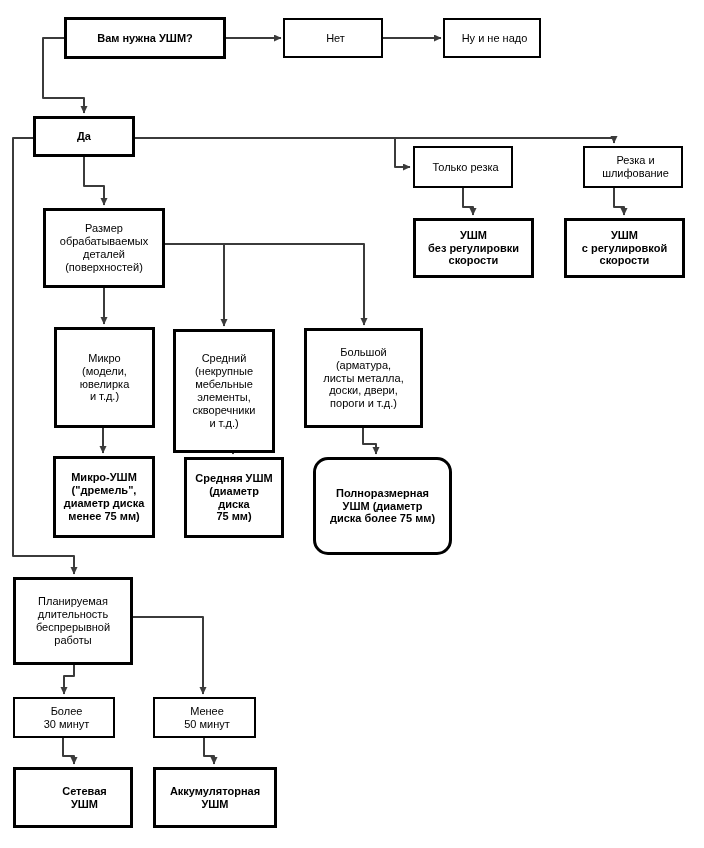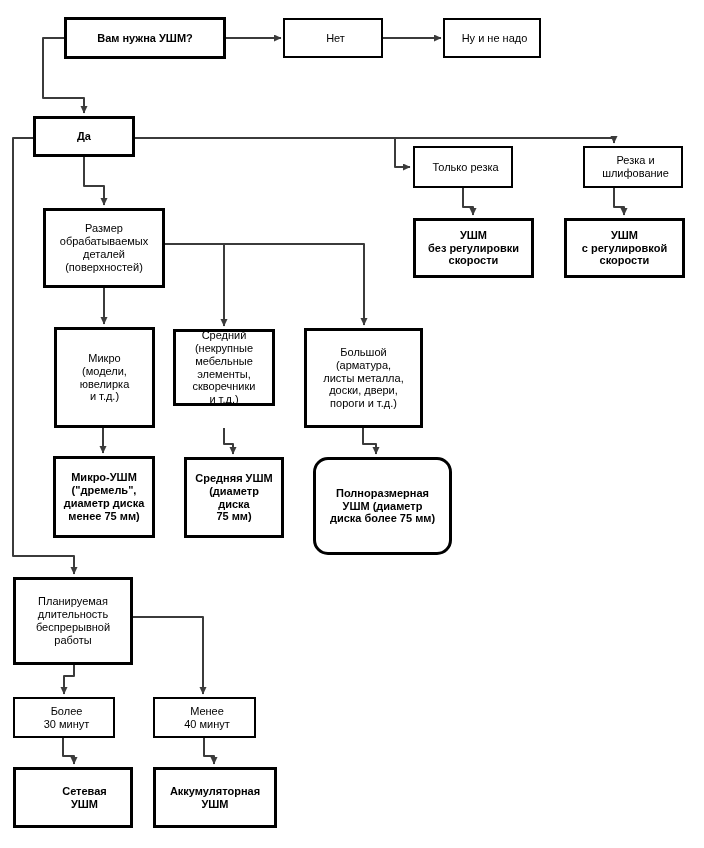--- a/index.html
+++ b/index.html
@@ -84,21 +84,21 @@
     <div class="node thin" style="left: 443px; top: 18px; width: 98px; height: 40px; border-color: rgb(0, 0, 0);">Ну и не надо</div>
     <div class="node thick bold" style="left: 33px; top: 116px; width: 102px; height: 41px; border-color: rgb(0, 0, 0);">Да</div>
     <div class="node thick" style="left: 43px; top: 208px; width: 122px; height: 80px; border-color: rgb(0, 0, 0);">Размер
 обрабатываемых
 деталей
 (поверхностей)</div>
     <div class="node thick" style="left: 54px; top: 327px; width: 101px; height: 101px; border-color: rgb(0, 0, 0);">Микро
 (модели,
 ювелирка
 и т.д.)</div>
-    <div class="node thick" style="left: 173px; top: 329px; width: 102px; height: 77px; border-color: rgb(0, 0, 0);">Средний
+    <div class="node thick" style="left: 173px; top: 329px; width: 102px; height: 124px; border-color: rgb(0, 0, 0);">Средний
 (некрупные
 мебельные
 элементы,
 скворечники
 и т.д.)</div>
     <div class="node thick" style="left: 304px; top: 328px; width: 119px; height: 100px; border-color: rgb(0, 0, 0);">Большой
 (арматура,
 листы металла,
 доски, двери,
 пороги и т.д.)</div>
@@ -122,18 +122,18 @@
     <div class="node thick bold" style="left: 564px; top: 218px; width: 121px; height: 60px; border-color: rgb(0, 0, 0);">УШМ
 с регулировкой
 скорости</div>
     <div class="node thick" style="left: 13px; top: 577px; width: 120px; height: 88px; border-color: rgb(0, 0, 0);">Планируемая
 длительность
 беспрерывной
 работы</div>
     <div class="node thin" style="left: 13px; top: 697px; width: 102px; height: 41px; border-color: rgb(0, 0, 0);">Более
 30 минут</div>
     <div class="node thin" style="left: 153px; top: 697px; width: 103px; height: 41px; border-color: rgb(0, 0, 0);">Менее
-40 минут</div>
+50 минут</div>
     <div class="node thick bold" style="left: 13px; top: 767px; width: 120px; height: 61px; border-color: rgb(0, 0, 0); padding-left: 25px;">Сетевая
 УШМ</div>
     <div class="node thick bold" style="left: 153px; top: 767px; width: 124px; height: 61px; border-color: rgb(0, 0, 0);">Аккумуляторная
 УШМ</div>
   </div>
 
 </body></html>

